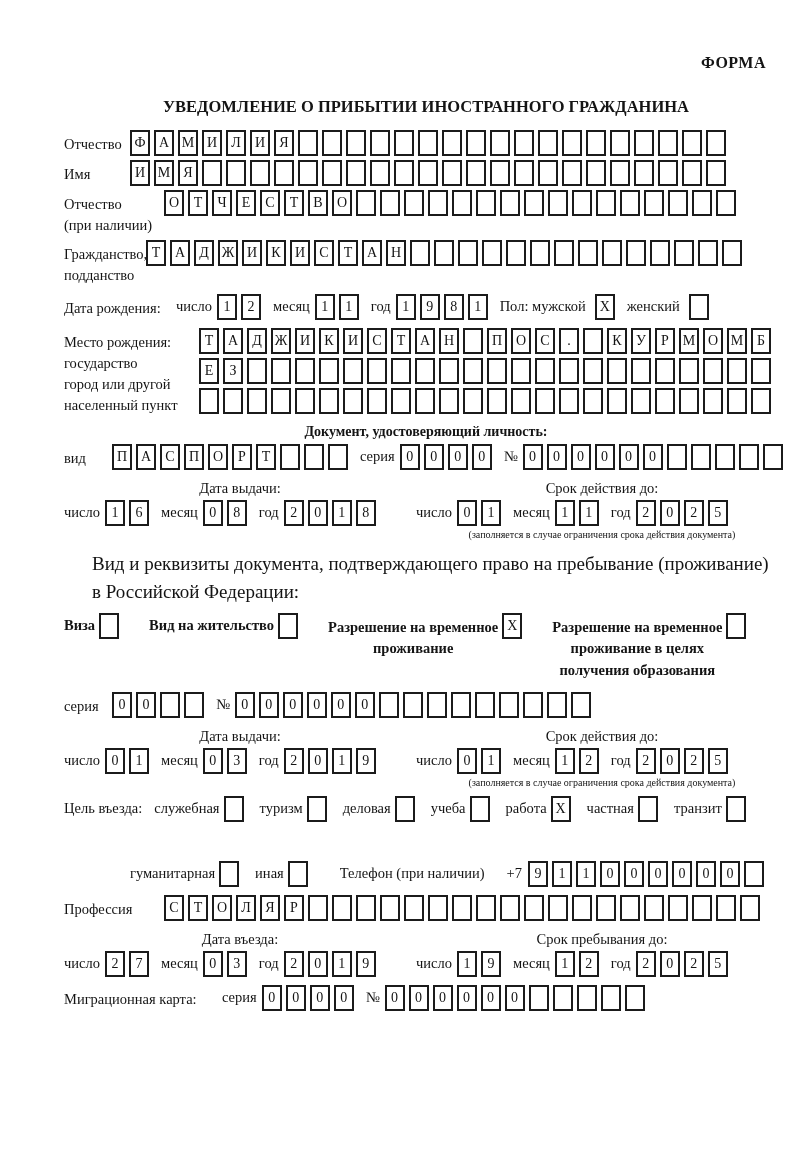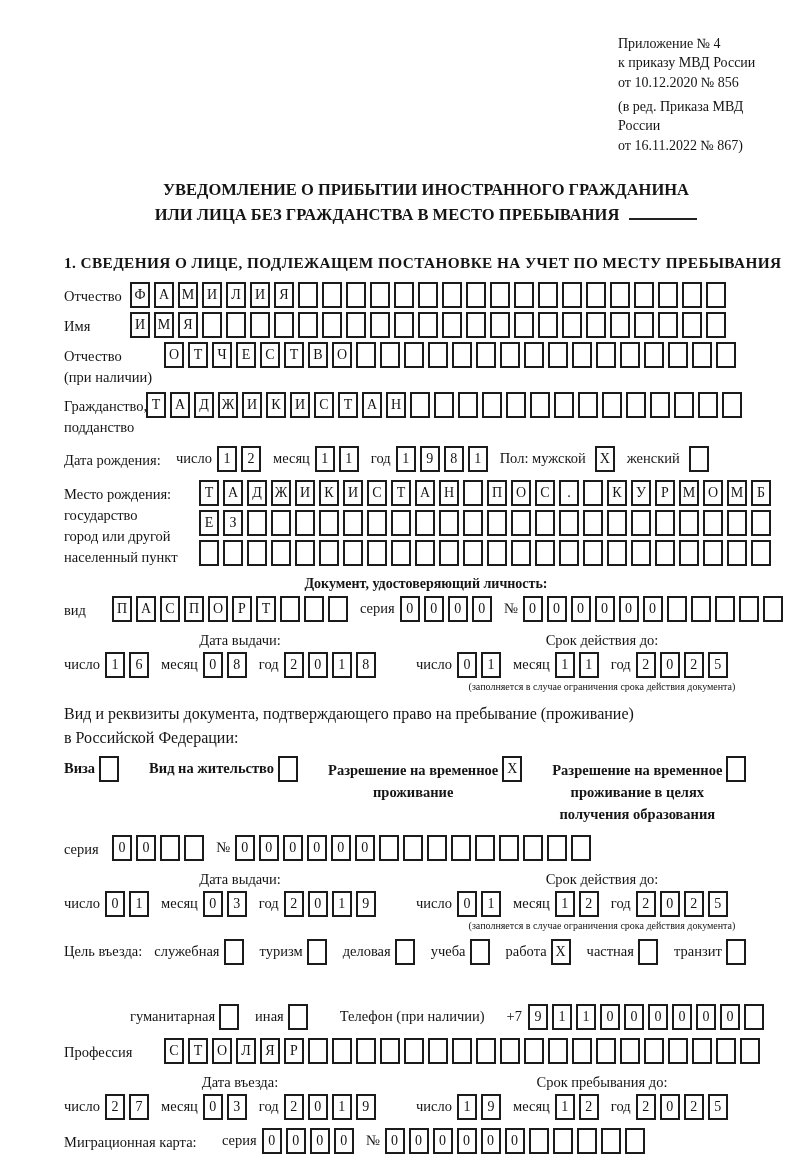--- a/index.html
+++ b/index.html
@@ -36,21 +36,21 @@
 
   
   .dates{display:flex;margin-top:10px;font-size:14.5px;}
   .dcol.left{width:352px;flex:none;}
   .dcol.right{flex:1;}
   .dhead{text-align:center;margin-bottom:3px;}
   .dline{display:flex;align-items:flex-start;}
   .dnote{font-size:10px;margin-top:3px;text-align:center;white-space:nowrap;}
 
   
-  .para{font-size:16px;line-height:1.5;margin-top:10px;}
+  .para{font-size:19px;line-height:1.5;margin-top:10px;margin-left:28px;}
   .center-head{text-align:center;font-weight:bold;font-size:14px;margin-top:8px;}
 
   
   .optrow{display:flex;align-items:flex-start;margin-top:6px;font-size:14.5px;}
   .optrow .olabel{padding-top:4px;font-weight:bold;}
   .optrow .ml{margin-left:26px;}
   .opt2{text-align:center;line-height:1.5;}
 
   
   .purpose{flex-wrap:nowrap;margin-top:39px;}
@@ -58,37 +58,27 @@
   .plbl.first{margin-left:0;}
   .ind{margin-left:66px;}
   .mt10{margin-top:10px;}
   .mt8{margin-top:8px;}
 </style>
 </head>
 <body>
 
 <div class="page">
 
-  <div class="appendix">
-    <div>Приложение № 4</div>
-    <div>к приказу МВД России</div>
-    <div>от 10.12.2020 № 856</div>
-    <div class="rev">
-      <div>(в ред. Приказа МВД России</div>
-      <div>от 16.11.2022 № 867)</div>
-    </div>
-  </div>
-
+
+  <div class="forma">ФОРМА</div>
 
   <div class="title">
     <div>УВЕДОМЛЕНИЕ О ПРИБЫТИИ ИНОСТРАННОГО ГРАЖДАНИНА</div>
-    <div><span>ИЛИ ЛИЦА БЕЗ ГРАЖДАНСТВА В МЕСТО ПРЕБЫВАНИЯ</span><span class="blank-line"></span></div>
-  </div>
-
-  <div class="sect">1. СВЕДЕНИЯ О ЛИЦЕ, ПОДЛЕЖАЩЕМ ПОСТАНОВКЕ НА УЧЕТ ПО МЕСТУ ПРЕБЫВАНИЯ</div>
+  </div>
+
 
   <div class="frow mt10">
     <div class="flabel w66">Отчество</div>
     <div class="cells">
         <span class="cell">Ф</span>
         <span class="cell">А</span>
         <span class="cell">М</span>
         <span class="cell">И</span>
         <span class="cell">Л</span>
         <span class="cell">И</span>

